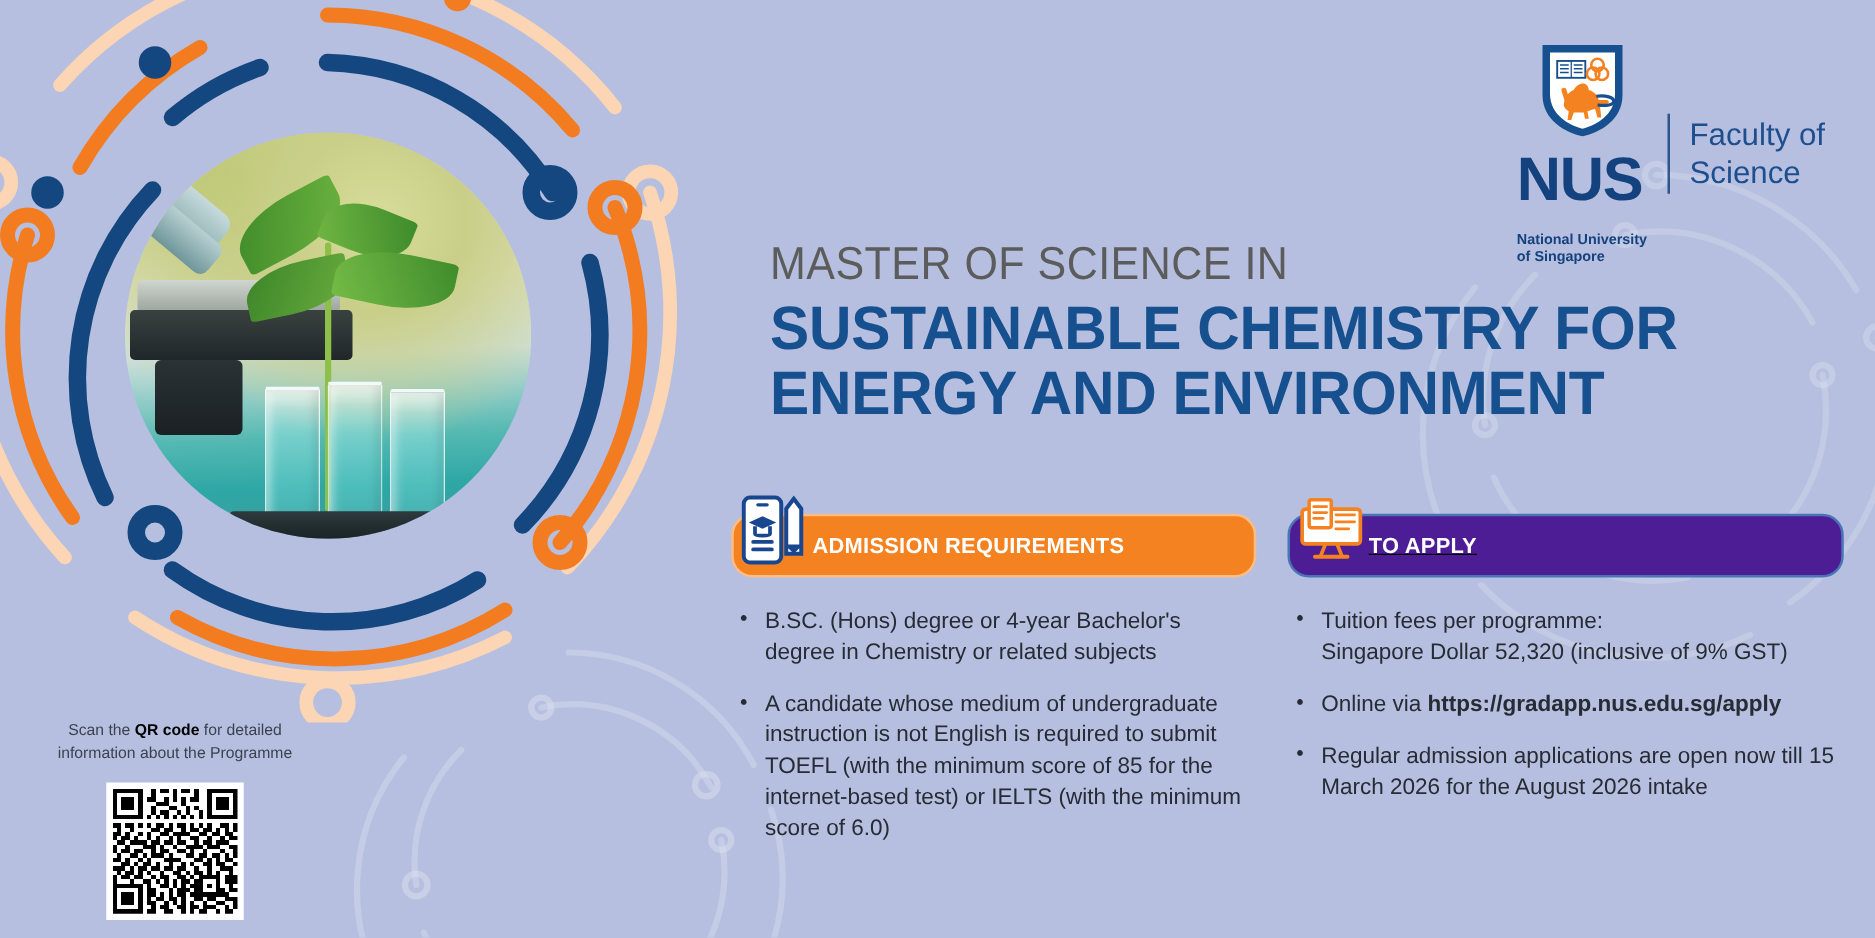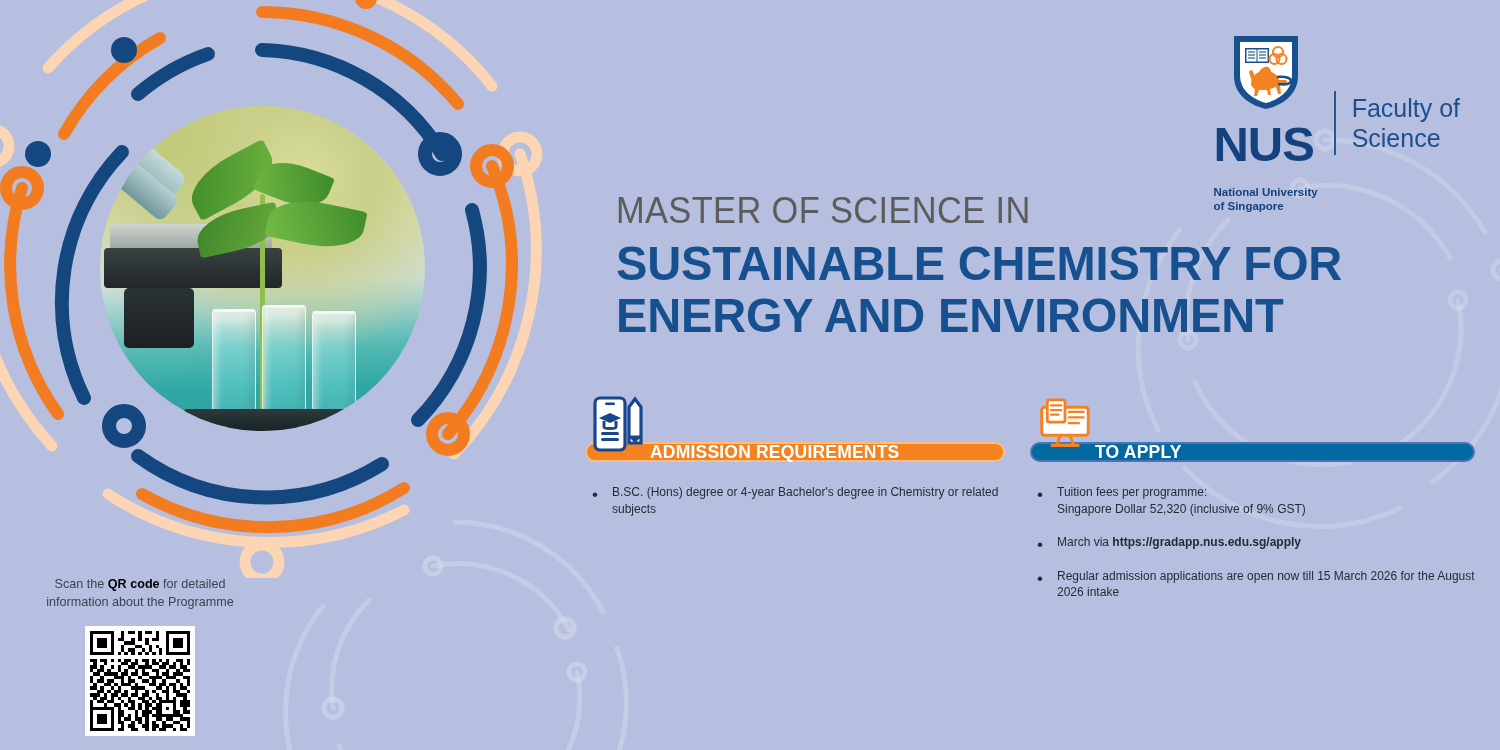--- a/index.html
+++ b/index.html
@@ -70,34 +70,34 @@
   }
 
   
   .col { position:absolute; top:396px; }
   #col-admission { left:585px; width:420px; }
   #col-apply     { left:1030px; width:445px; }
 
   .sec-head { position:relative; height:66px; }
   .sec-icon { position:absolute; left:8px; top:0; width:54px; height:56px; z-index:3; }
   .sec-bar {
-    position:absolute; left:0; bottom:0; right:0; height:20px;
+    position:absolute; left:0; bottom:0; right:0; height:51px;
     border-radius:17px; display:flex; align-items:center;
   }
   .sec-bar.orange { background:#f58220; border:2px solid #fbbd84; }
-  .sec-bar.blue   { background:#0369a1; border:2px solid #4a74b5; }
+  .sec-bar.blue   { background:#4c1d95; border:2px solid #4a74b5;text-decoration:underline; }
   .sec-label {
     color:#ffffff; font-weight:bold; font-size:17.5px; letter-spacing:.2px;
     padding-left:63px;
   }
 
   ul.bullets { list-style:none; margin-top:22px; }
   ul.bullets li {
     position:relative; padding-left:27px; margin-bottom:17px;
-    font-size:12px; line-height:1.38; color:#262b34;
+    font-size:18px; line-height:1.38; color:#262b34;
   }
   ul.bullets li::before {
     content:"•"; position:absolute; left:7px; top:-1px; font-size:17px; color:#262b34;
   }
   ul.bullets li b { font-weight:bold; }
 
   
   #qr-block { position:absolute; left:40px; top:576px; width:200px; text-align:center; }
   #qr-caption { font-size:12.6px; color:#3c4250; line-height:1.42; }
   #qr-caption b { font-weight:bold; color:#000000; }
@@ -279,20 +279,21 @@
       <path d="M42 3 l6 8 v36 h-12 v-36 Z" fill="#fff" stroke="#18468f" stroke-width="3.2"></path>
       <path d="M36 41 h12" stroke="#18468f" stroke-width="3"></path>
       <path d="M42 47 l-6 -6 h12 Z" fill="#18468f"></path>
     </svg>
     <div class="sec-bar orange">
       <span class="sec-label">ADMISSION REQUIREMENTS</span>
     </div>
   </div>
   <ul class="bullets">
     <li>B.SC. (Hons) degree or 4-year Bachelor's degree in Chemistry or related subjects</li>
+    <li>A candidate whose medium of undergraduate instruction is not English is required to submit TOEFL (with the minimum score of 85 for the internet-based test) or IELTS (with the minimum score of 6.0)</li>
   </ul>
 </div>
 
 <div class="col" id="col-apply">
   <div class="sec-head">
     <svg class="sec-icon" viewBox="0 0 58 56">
       <rect x="4" y="10" width="50" height="30" rx="3" fill="#fff" stroke="#f58220" stroke-width="3.2"></rect>
       <rect x="10" y="2" width="19" height="24" rx="2" fill="#fff" stroke="#f58220" stroke-width="3"></rect>
       <g stroke="#f58220" stroke-width="2.4" stroke-linecap="round">
         <line x1="14" y1="8" x2="25" y2="8"></line>
@@ -305,21 +306,21 @@
       <path d="M24 40 l-4 10 M34 40 l4 10" stroke="#f58220" stroke-width="3.2" stroke-linecap="round"></path>
       <line x1="15" y1="51" x2="43" y2="51" stroke="#f58220" stroke-width="3.4" stroke-linecap="round"></line>
     </svg>
     <div class="sec-bar blue">
       <span class="sec-label">TO APPLY</span>
     </div>
   </div>
   <ul class="bullets">
     <li style="white-space:pre-line">Tuition fees per programme:
 Singapore Dollar 52,320 (inclusive of 9% GST)</li>
-    <li><span>March via </span><b>https://gradapp.nus.edu.sg/apply</b></li>
+    <li><span>Online via </span><b>https://gradapp.nus.edu.sg/apply</b></li>
     <li>Regular admission applications are open now till 15 March 2026 for the August 2026 intake</li>
   </ul>
 </div>
 
 <div id="qr-block">
   <div id="qr-caption">
     <span>Scan the </span><b>QR code</b><span> for detailed</span><br>
     <span>information about the Programme</span>
   </div>
   <div id="qr-img">

